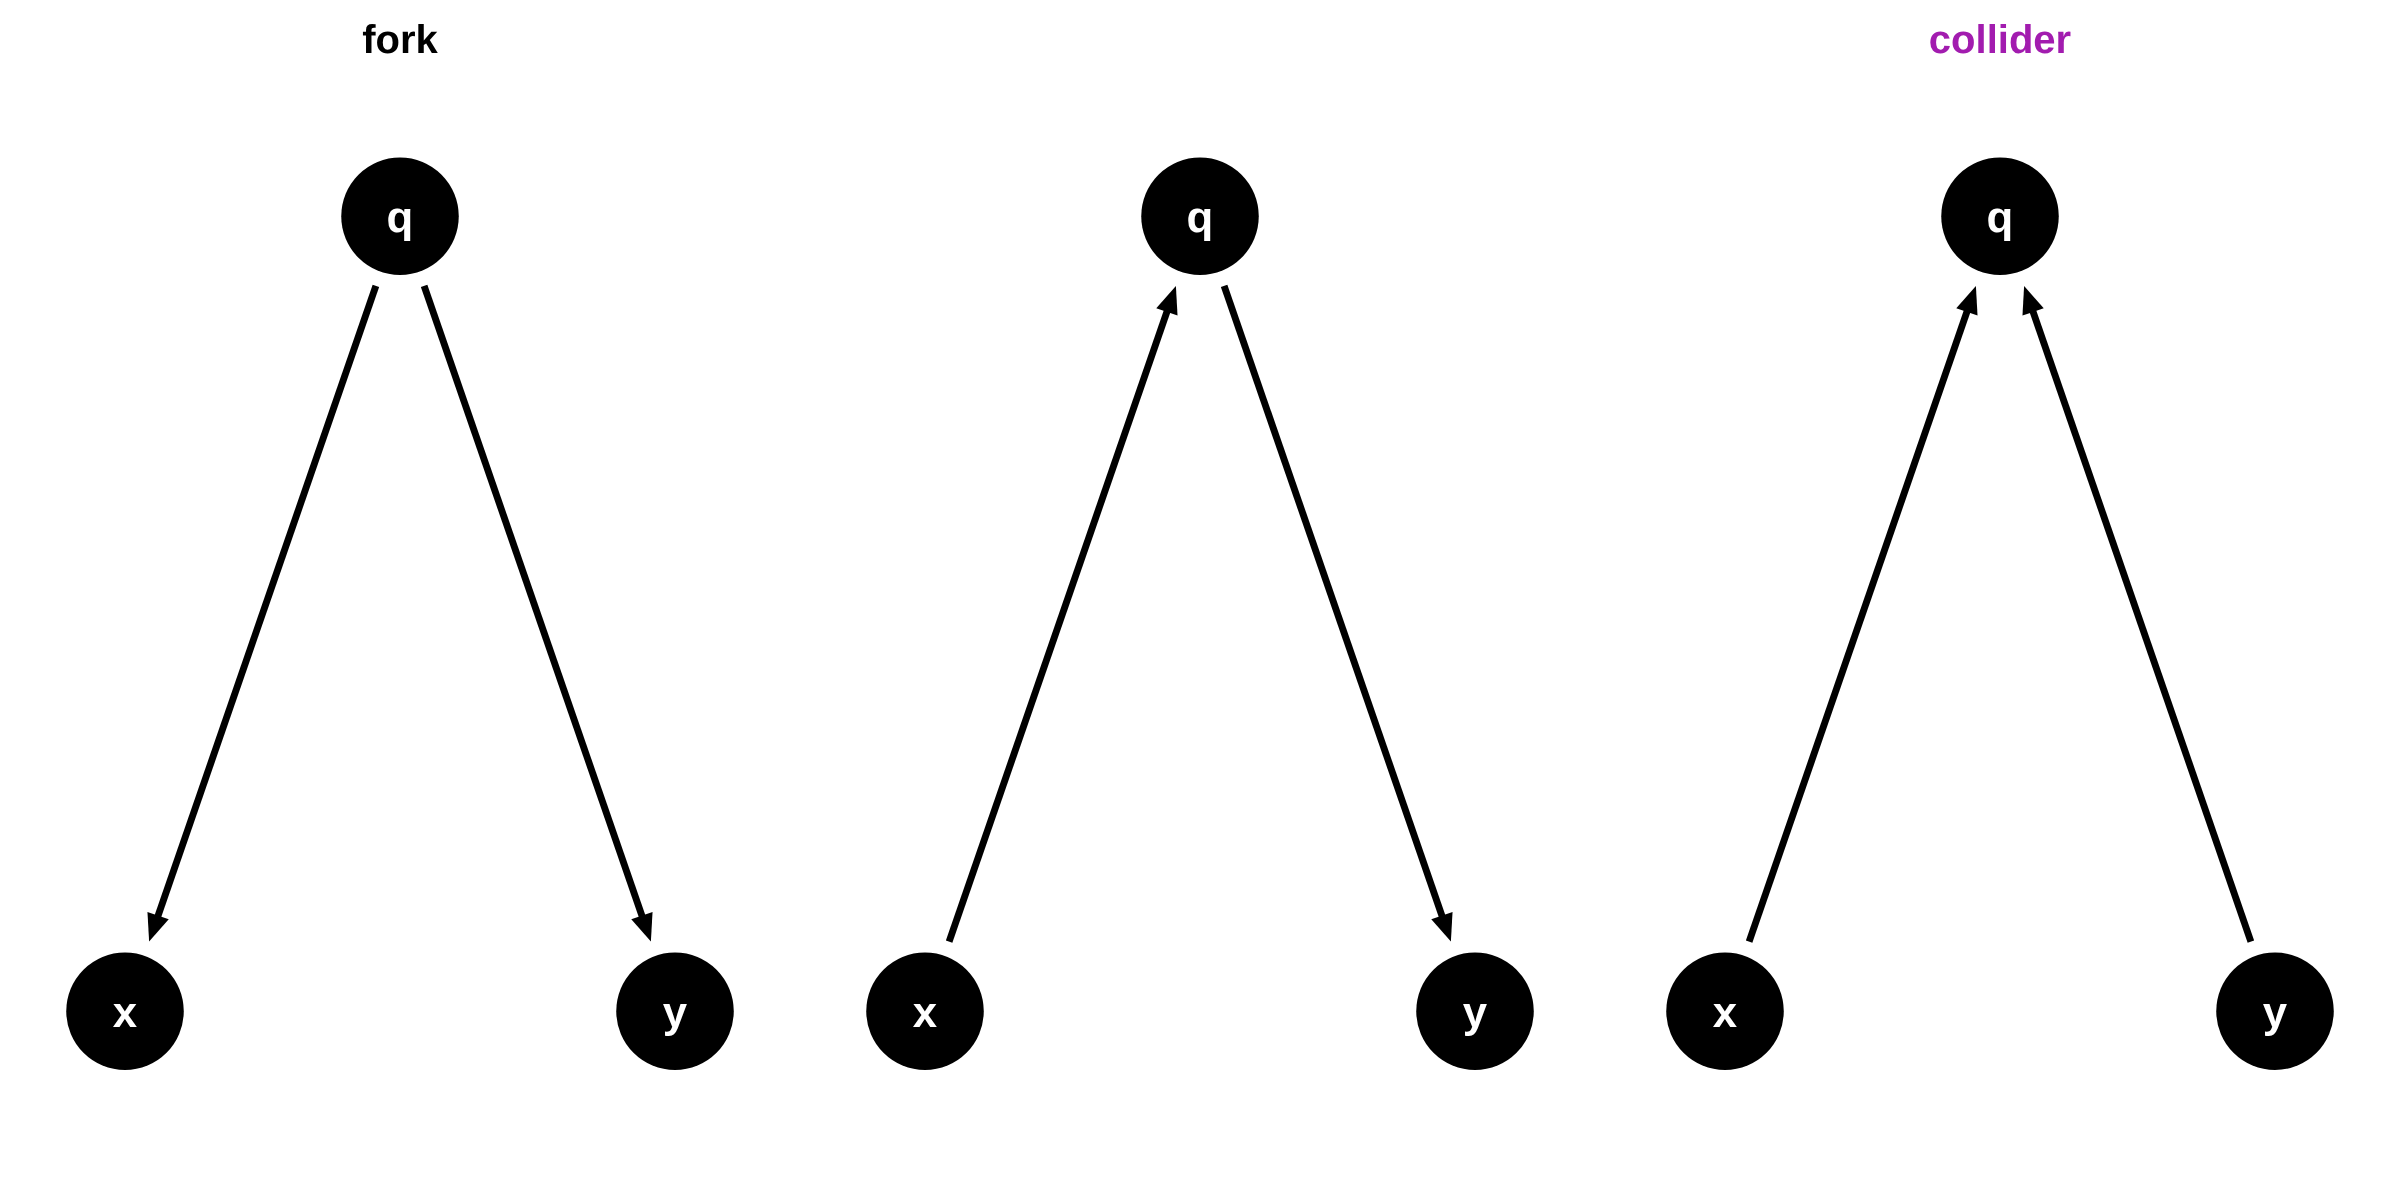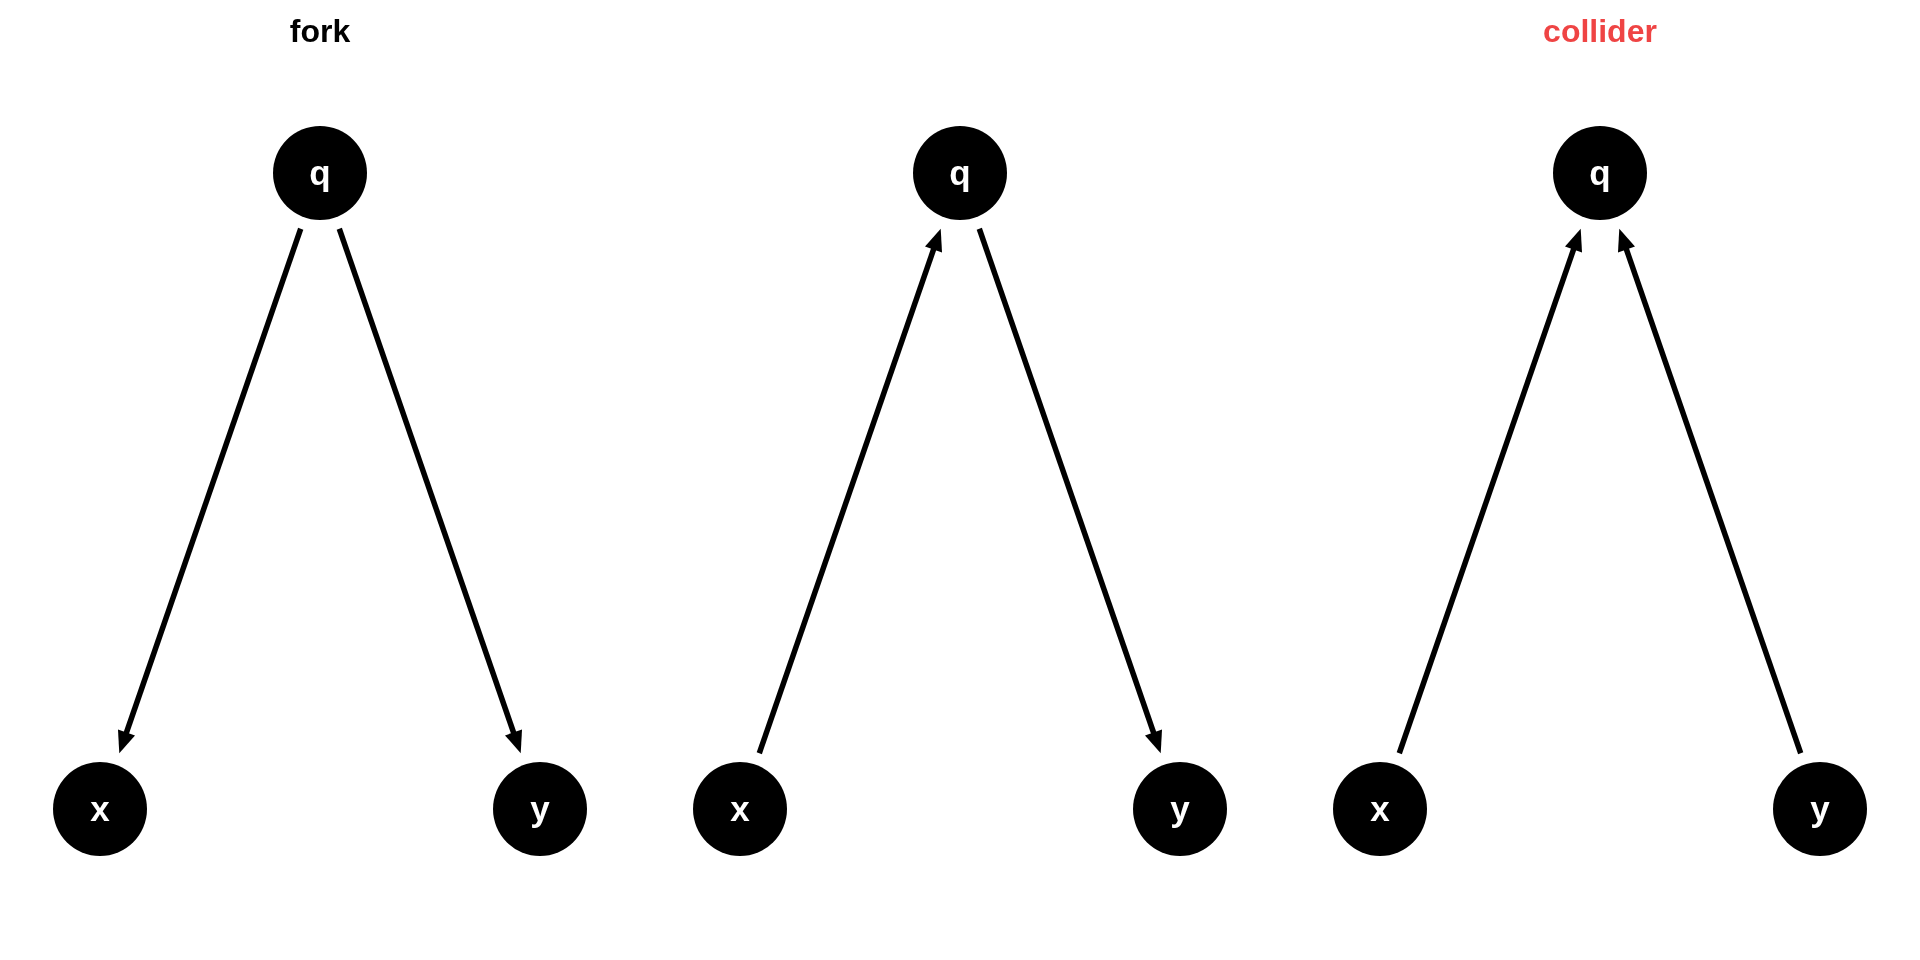--- a/index.html
+++ b/index.html
@@ -76,21 +76,21 @@
         <circle cx="320" cy="173" r="47" fill="#000000"></circle>
         <text x="320" y="173" dy="0.35em" class="node-label" fill="#ffffff">q</text>
         <circle cx="100" cy="809" r="47" fill="#000000"></circle>
         <text x="100" y="809" dy="0.35em" class="node-label" fill="#ffffff">x</text>
         <circle cx="540" cy="809" r="47" fill="#000000"></circle>
         <text x="540" y="809" dy="0.35em" class="node-label" fill="#ffffff">y</text>
       </svg>
   </section>
 
   <section class="panel">
-    <div class="panel-title" style="color: #ef4444;">collider</div>
+    <div class="panel-title" style="color: #a21caf;">collider</div>
     <svg class="diagram" width="640" height="960" viewBox="0 0 640 960">
         <line x1="119.28747827846867" y1="753.2416537040633" x2="294.82820631454086" y2="245.76936719978178" stroke="#000000" stroke-width="5.5"></line>
         <polygon points="300.71252172153135,228.7583462959367 302.02609112046554,252.49175177079812 285.0150702166205,246.6074363638077" fill="#000000"></polygon>
         <line x1="520.7125217215313" y1="753.2416537040633" x2="345.17179368545914" y2="245.76936719978178" stroke="#000000" stroke-width="5.5"></line>
         <polygon points="339.28747827846865,228.7583462959367 354.9849297833795,246.6074363638077 337.97390887953446,252.49175177079812" fill="#000000"></polygon>
         <circle cx="320" cy="173" r="47" fill="#000000"></circle>
         <text x="320" y="173" dy="0.35em" class="node-label" fill="#ffffff">q</text>
         <circle cx="100" cy="809" r="47" fill="#000000"></circle>
         <text x="100" y="809" dy="0.35em" class="node-label" fill="#ffffff">x</text>
         <circle cx="540" cy="809" r="47" fill="#000000"></circle>

